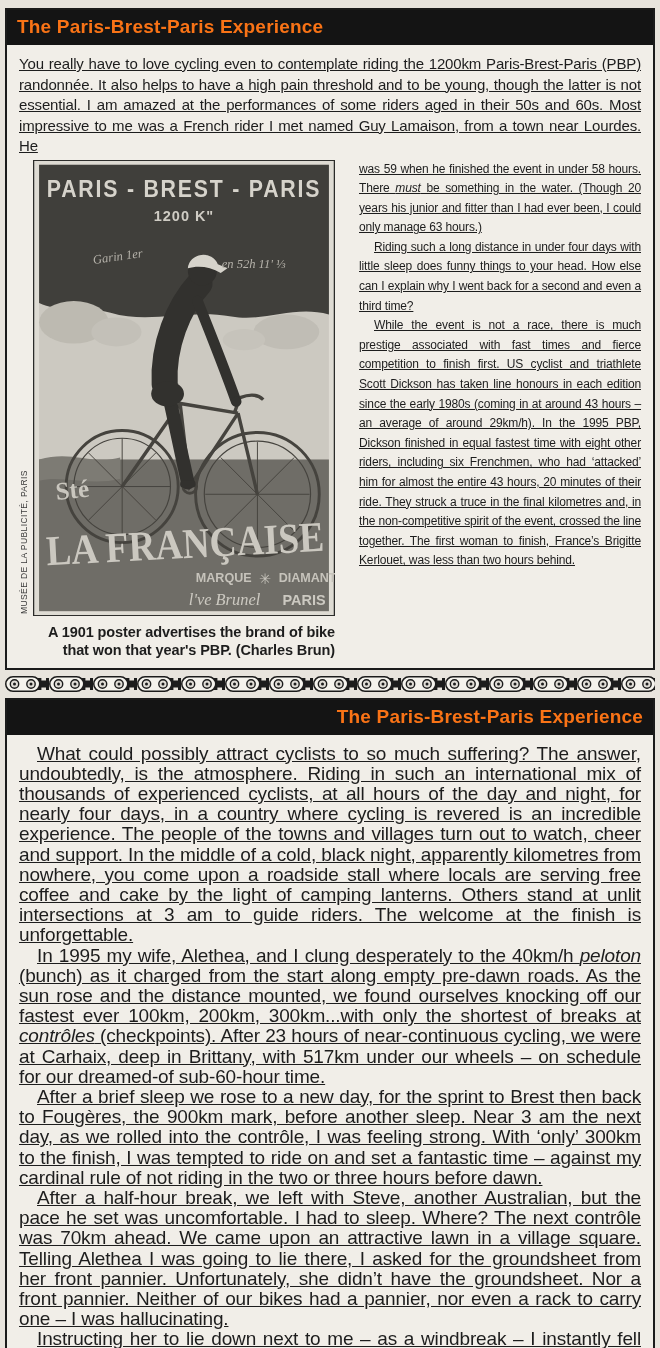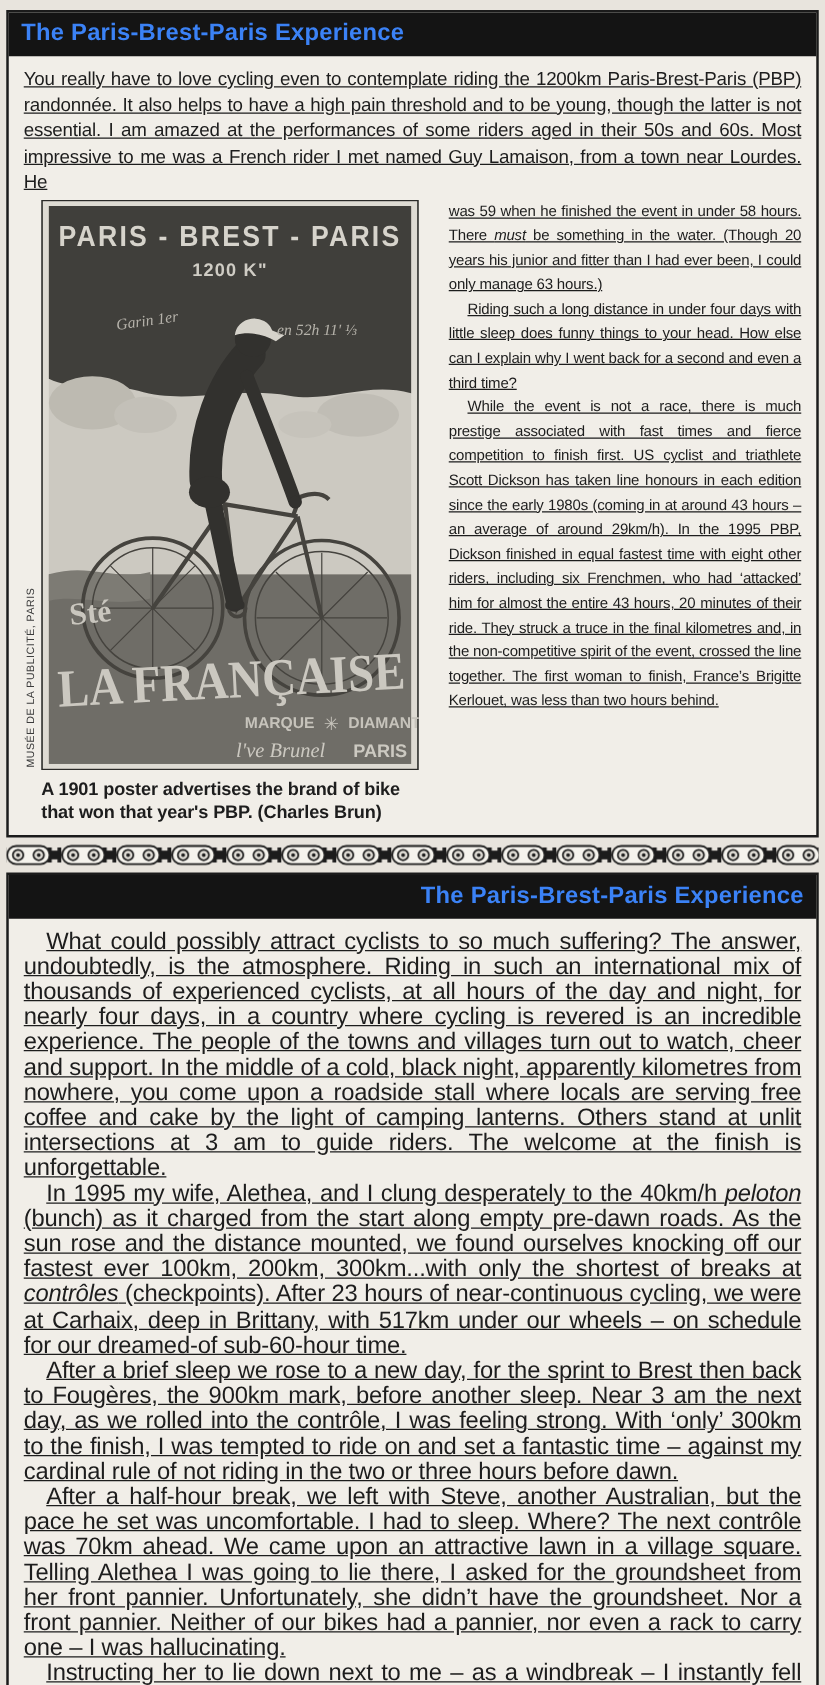--- a/index.html
+++ b/index.html
@@ -11,21 +11,21 @@
     -webkit-font-smoothing:antialiased;
   }
   .page{width:660px;padding:8px 0 6px 0;}
   .article-box{
     margin:0 5px;
     border:2px solid #1b1b1b;
     background:#f1eee8;
   }
   .bar{
     background:#141414;
-    color:#3b82f6;
+    color:#f97316;
     font-size:19px;
     font-weight:bold;
     letter-spacing:.2px;
     padding:6px 10px 7px 10px;
   }
   .bar.right{text-align:right;}
   .body-pad{padding:9px 12px 8px 12px;}
   p.para{
     margin:0;
     text-align:justify;
@@ -48,21 +48,21 @@
     padding-top:2px;
     white-space:nowrap;
     overflow:hidden;
   }
   .poster-svg{display:block;}
   .caption{
     margin:7px 0 0 14px;
     font-size:14.5px;
     font-weight:bold;
     line-height:18.5px;
-    text-align:left;
+    text-align:right;
     letter-spacing:-0.1px;
   }
   .rcol{flex:1 1 auto;min-width:0;}
   .rcol p.para{font-size:12px;line-height:19.6px;}
   .rcol p.para.ind{text-indent:15px;}
   .body2 p.para{font-size:19px;line-height:20.2px;}
   .body2 p.para.ind{text-indent:18px;}
   .byline{
     margin:2px 2px 0 0;
     font-size:15px;

